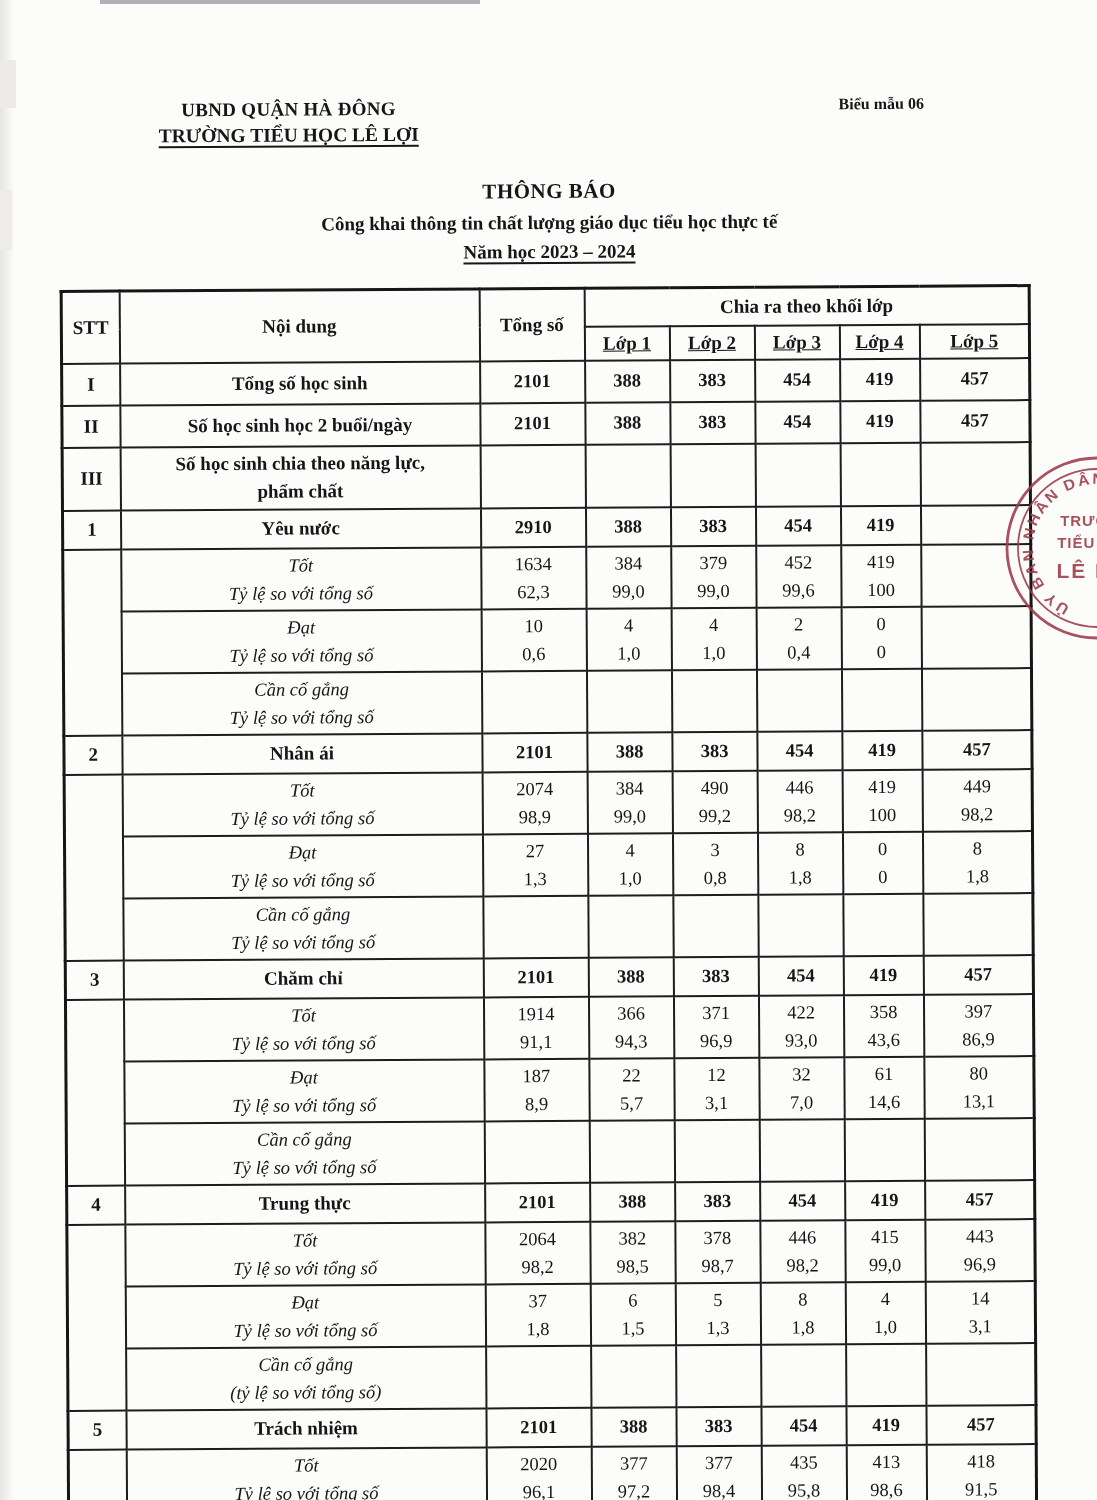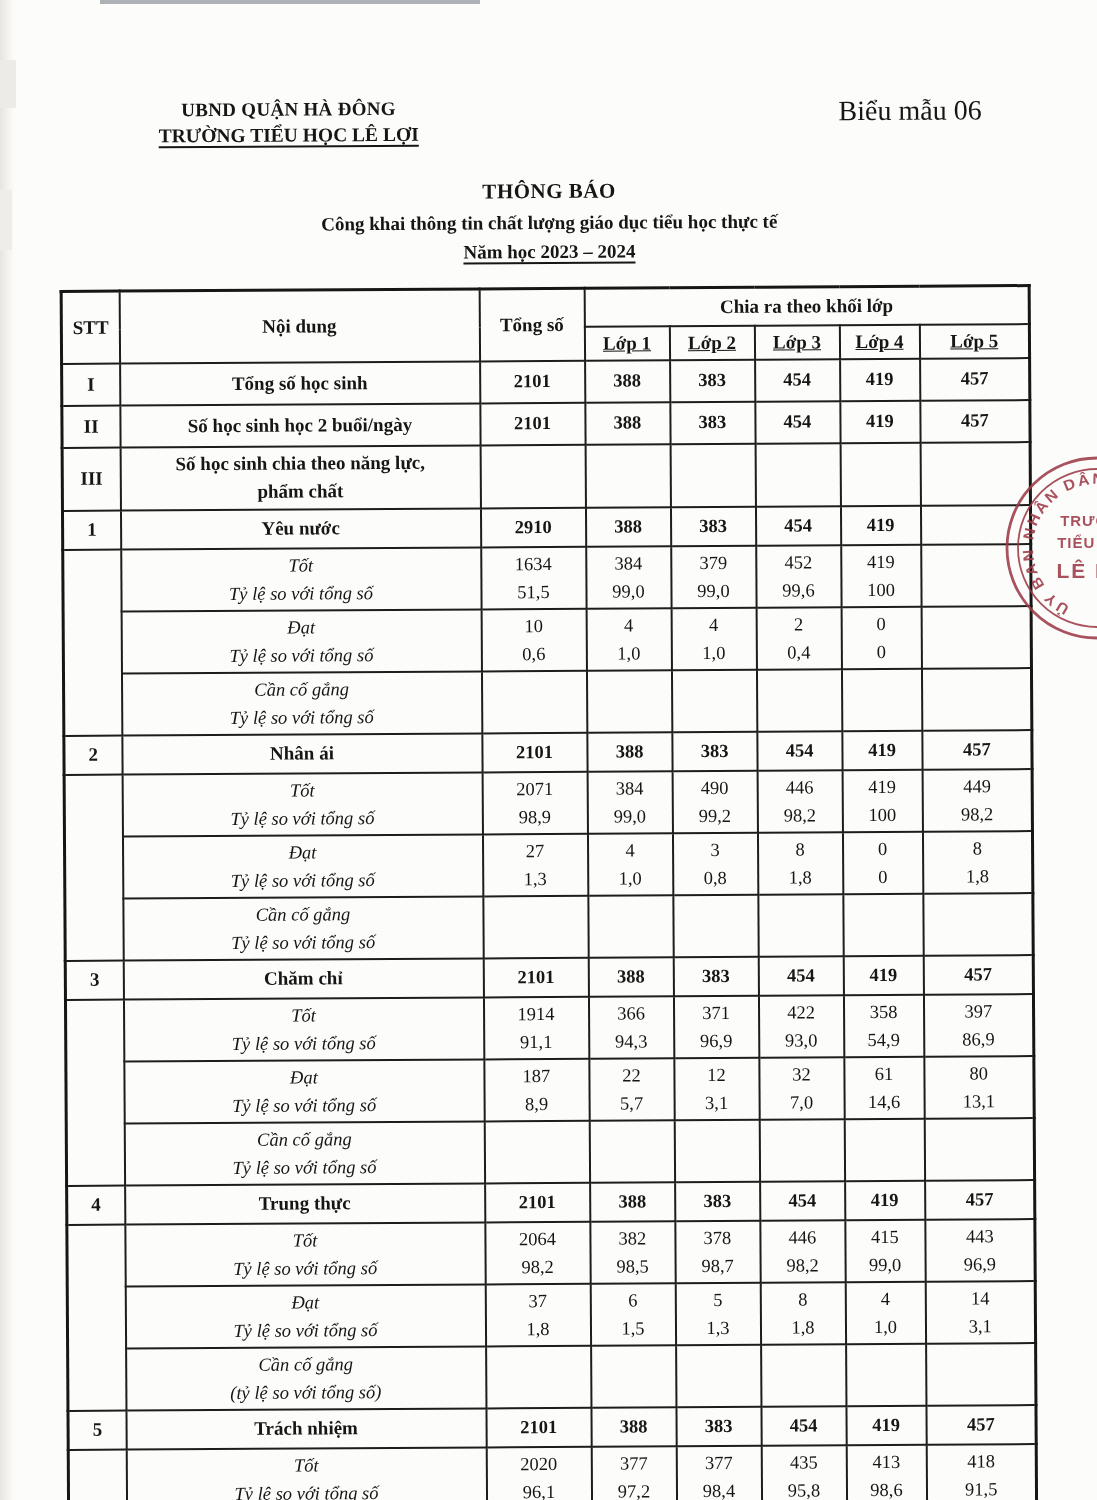--- a/index.html
+++ b/index.html
@@ -19,21 +19,21 @@
   .scan-smudge-1 { position:absolute; left:0; top:60px; width:16px; height:48px; background:#edebe7; }
   .scan-smudge-2 { position:absolute; left:0; top:190px; width:12px; height:60px; background:#efede9; }
 
   .sheet { position:absolute; inset:0; transform:rotate(-0.35deg); transform-origin:50% 45%; }
 
   
   .org-block { position:absolute; left:108px; top:97px; width:368px; text-align:center; }
   .org-line1 { font-size:19px; font-weight:bold; letter-spacing:.3px; }
   .org-line2 { font-size:19.5px; font-weight:bold; margin-top:4px;
     text-decoration:underline; text-decoration-thickness:2px; text-underline-offset:4px; }
-  .form-label { position:absolute; left:842px; top:97px; font-size:28px; font-weight:normal; }
+  .form-label { position:absolute; left:842px; top:97px; font-size:16px; font-weight:bold; }
 
   .title-block { position:absolute; left:0; top:179px; width:1104px; text-align:center; }
   .doc-title { font-size:21px; font-weight:bold; letter-spacing:.5px; }
   .doc-subtitle { font-size:19px; font-weight:bold; margin-top:8px; }
   .doc-year { display:inline-block; font-size:19px; font-weight:bold; margin-top:7px;
     text-decoration:underline; text-decoration-thickness:2px; text-underline-offset:4px; }
 
   
   .tbl-wrap { position:absolute; left:62px; top:287px; }
   table { border-collapse:collapse; table-layout:fixed; width:968px; background:transparent; }
@@ -161,21 +161,21 @@
             <td class="cat-val"></td>
           </tr>
           <tr class="sub-row h62">
             <td class="stt-span" rowspan="3"></td>
             <td class="sub-label">
               <div class="sl1">Tốt</div>
               <div class="sl2">Tỷ lệ so với tổng số</div>
             </td>
             <td class="sub-val">
               <div class="sv">1634</div>
-              <div class="sv">51,5</div>
+              <div class="sv">62,3</div>
             </td>
             <td class="sub-val">
               <div class="sv">384</div>
               <div class="sv">99,0</div>
             </td>
             <td class="sub-val">
               <div class="sv">379</div>
               <div class="sv">99,0</div>
             </td>
             <td class="sub-val">
@@ -261,21 +261,21 @@
             <td class="cat-val">419</td>
             <td class="cat-val">457</td>
           </tr>
           <tr class="sub-row h62">
             <td class="stt-span" rowspan="3"></td>
             <td class="sub-label">
               <div class="sl1">Tốt</div>
               <div class="sl2">Tỷ lệ so với tổng số</div>
             </td>
             <td class="sub-val">
-              <div class="sv">2071</div>
+              <div class="sv">2074</div>
               <div class="sv">98,9</div>
             </td>
             <td class="sub-val">
               <div class="sv">384</div>
               <div class="sv">99,0</div>
             </td>
             <td class="sub-val">
               <div class="sv">490</div>
               <div class="sv">99,2</div>
             </td>
@@ -379,21 +379,21 @@
             <td class="sub-val">
               <div class="sv">371</div>
               <div class="sv">96,9</div>
             </td>
             <td class="sub-val">
               <div class="sv">422</div>
               <div class="sv">93,0</div>
             </td>
             <td class="sub-val">
               <div class="sv">358</div>
-              <div class="sv">54,9</div>
+              <div class="sv">43,6</div>
             </td>
             <td class="sub-val">
               <div class="sv">397</div>
               <div class="sv">86,9</div>
             </td>
           </tr>
           <tr class="sub-row h62">
             <td class="sub-label">
               <div class="sl1">Đạt</div>
               <div class="sl2">Tỷ lệ so với tổng số</div>

